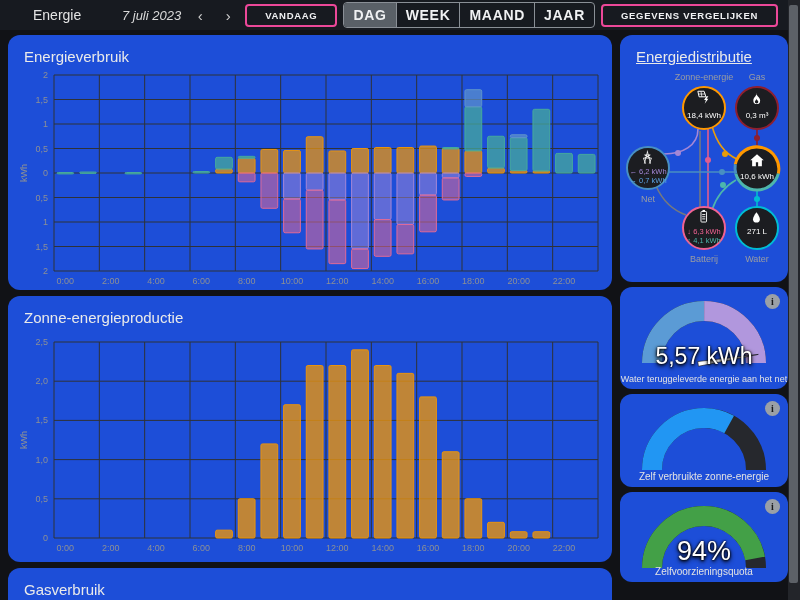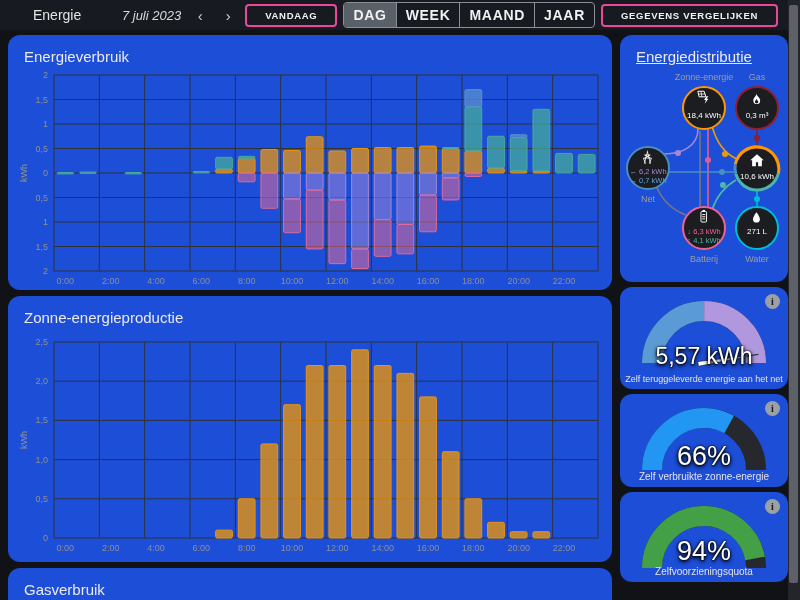--- a/index.html
+++ b/index.html
@@ -330,30 +330,29 @@
 
     <div class="card gauge-card">
       <div class="info-icon">i</div>
       <svg id="gauge0" class="gauge-svg" width="152" height="78">
           <path d="M 24 72 A 52 52 0 0 1 128 72" fill="none" stroke="#24262b" stroke-width="20"></path>
           <path d="M 24 72 A 52 52 0 0 1 128 72" fill="none" stroke="#5b9bd5" stroke-width="20" stroke-dasharray="81.68140899333463 326.7256359733385" stroke-dashoffset="0"></path>
           <path d="M 24 72 A 52 52 0 0 1 128 72" fill="none" stroke="#b197dd" stroke-width="20" stroke-dasharray="81.68140899333463 326.7256359733385" stroke-dashoffset="-81.68140899333463"></path>
           <polygon points="70,69.6 70,74.4 131,72" fill="#ffffff" stroke="#15161a" stroke-width="0.6" transform="rotate(-9 76 72)"></polygon>
         </svg>
       <div class="gauge-value">5,57 kWh</div>
-      <div class="gauge-caption">Zelf teruggeleverde energie aan het net</div>
+      <div class="gauge-caption">Water teruggeleverde energie aan het net</div>
     </div>
 
     <div class="card gauge-card small">
       <div class="info-icon">i</div>
       <svg id="gauge1" class="gauge-svg" width="152" height="78">
           <path d="M 24 72 A 52 52 0 0 1 128 72" fill="none" stroke="#26282d" stroke-width="20"></path>
           <path d="M 24 72 A 52 52 0 0 1 128 72" fill="none" stroke="#2196f3" stroke-width="20" stroke-dasharray="107.81945987120172 326.7256359733385" stroke-dashoffset="0"></path>
         </svg>
-      <div class="gauge-value">66%</div>
       <div class="gauge-caption">Zelf verbruikte zonne-energie</div>
     </div>
 
     <div class="card gauge-card small2">
       <div class="info-icon">i</div>
       <svg id="gauge2" class="gauge-svg" width="152" height="78">
           <path d="M 24 72 A 52 52 0 0 1 128 72" fill="none" stroke="#26282d" stroke-width="20"></path>
           <path d="M 24 72 A 52 52 0 0 1 128 72" fill="none" stroke="#43a047" stroke-width="20" stroke-dasharray="153.5610489074691 326.7256359733385" stroke-dashoffset="0"></path>
         </svg>
       <div class="gauge-value">94%</div>

